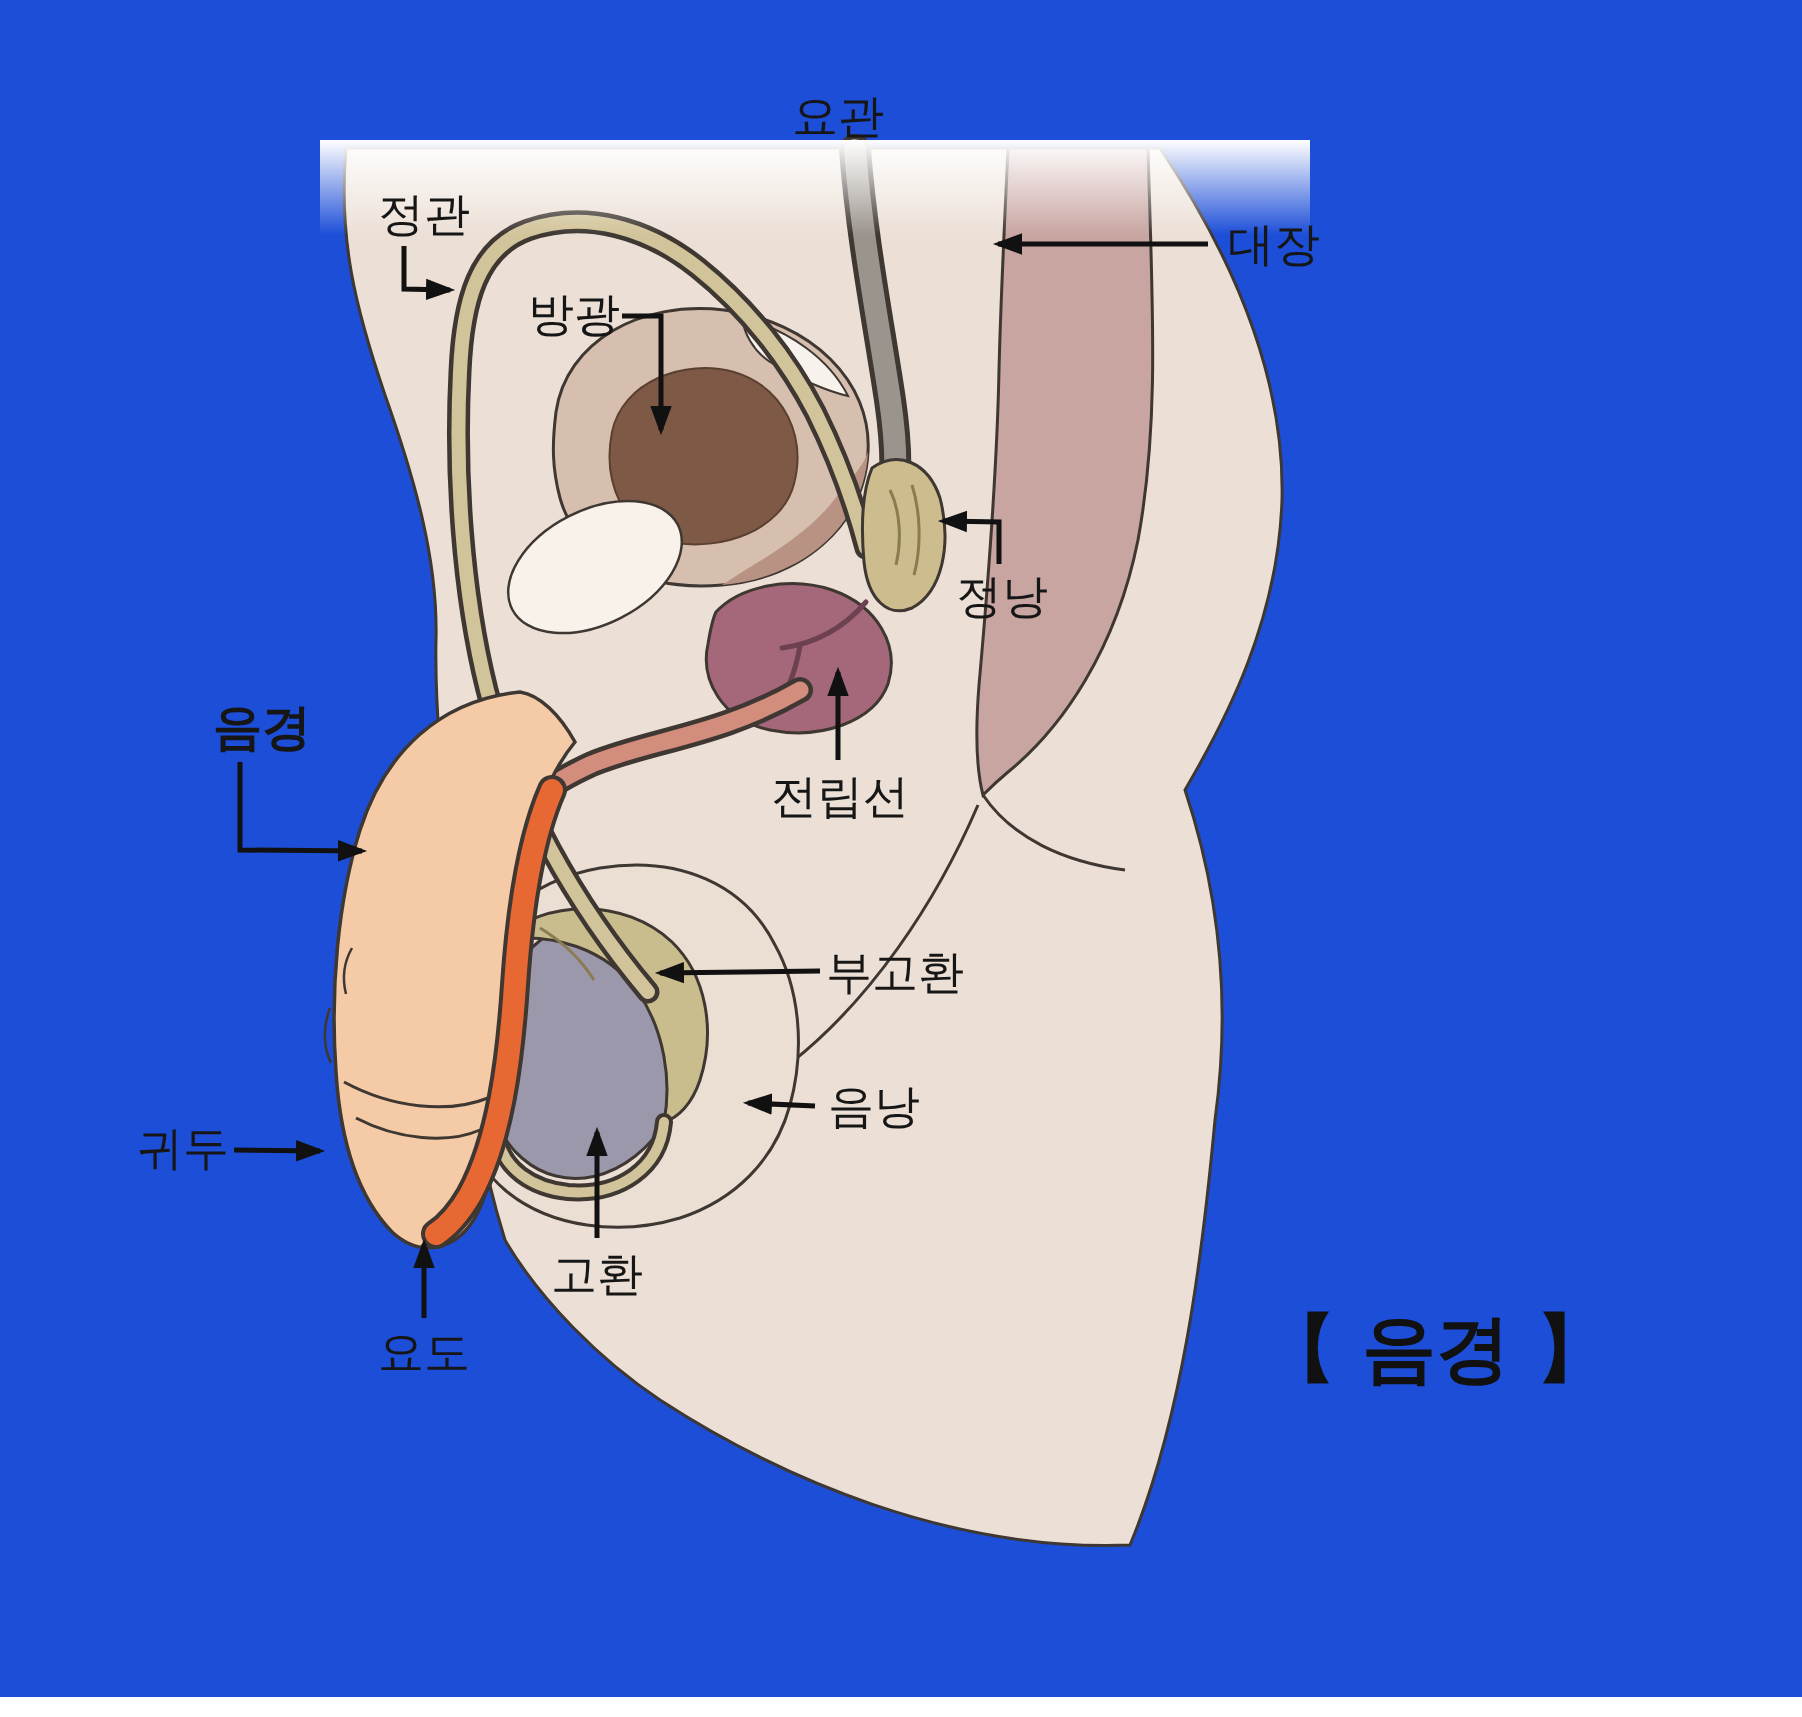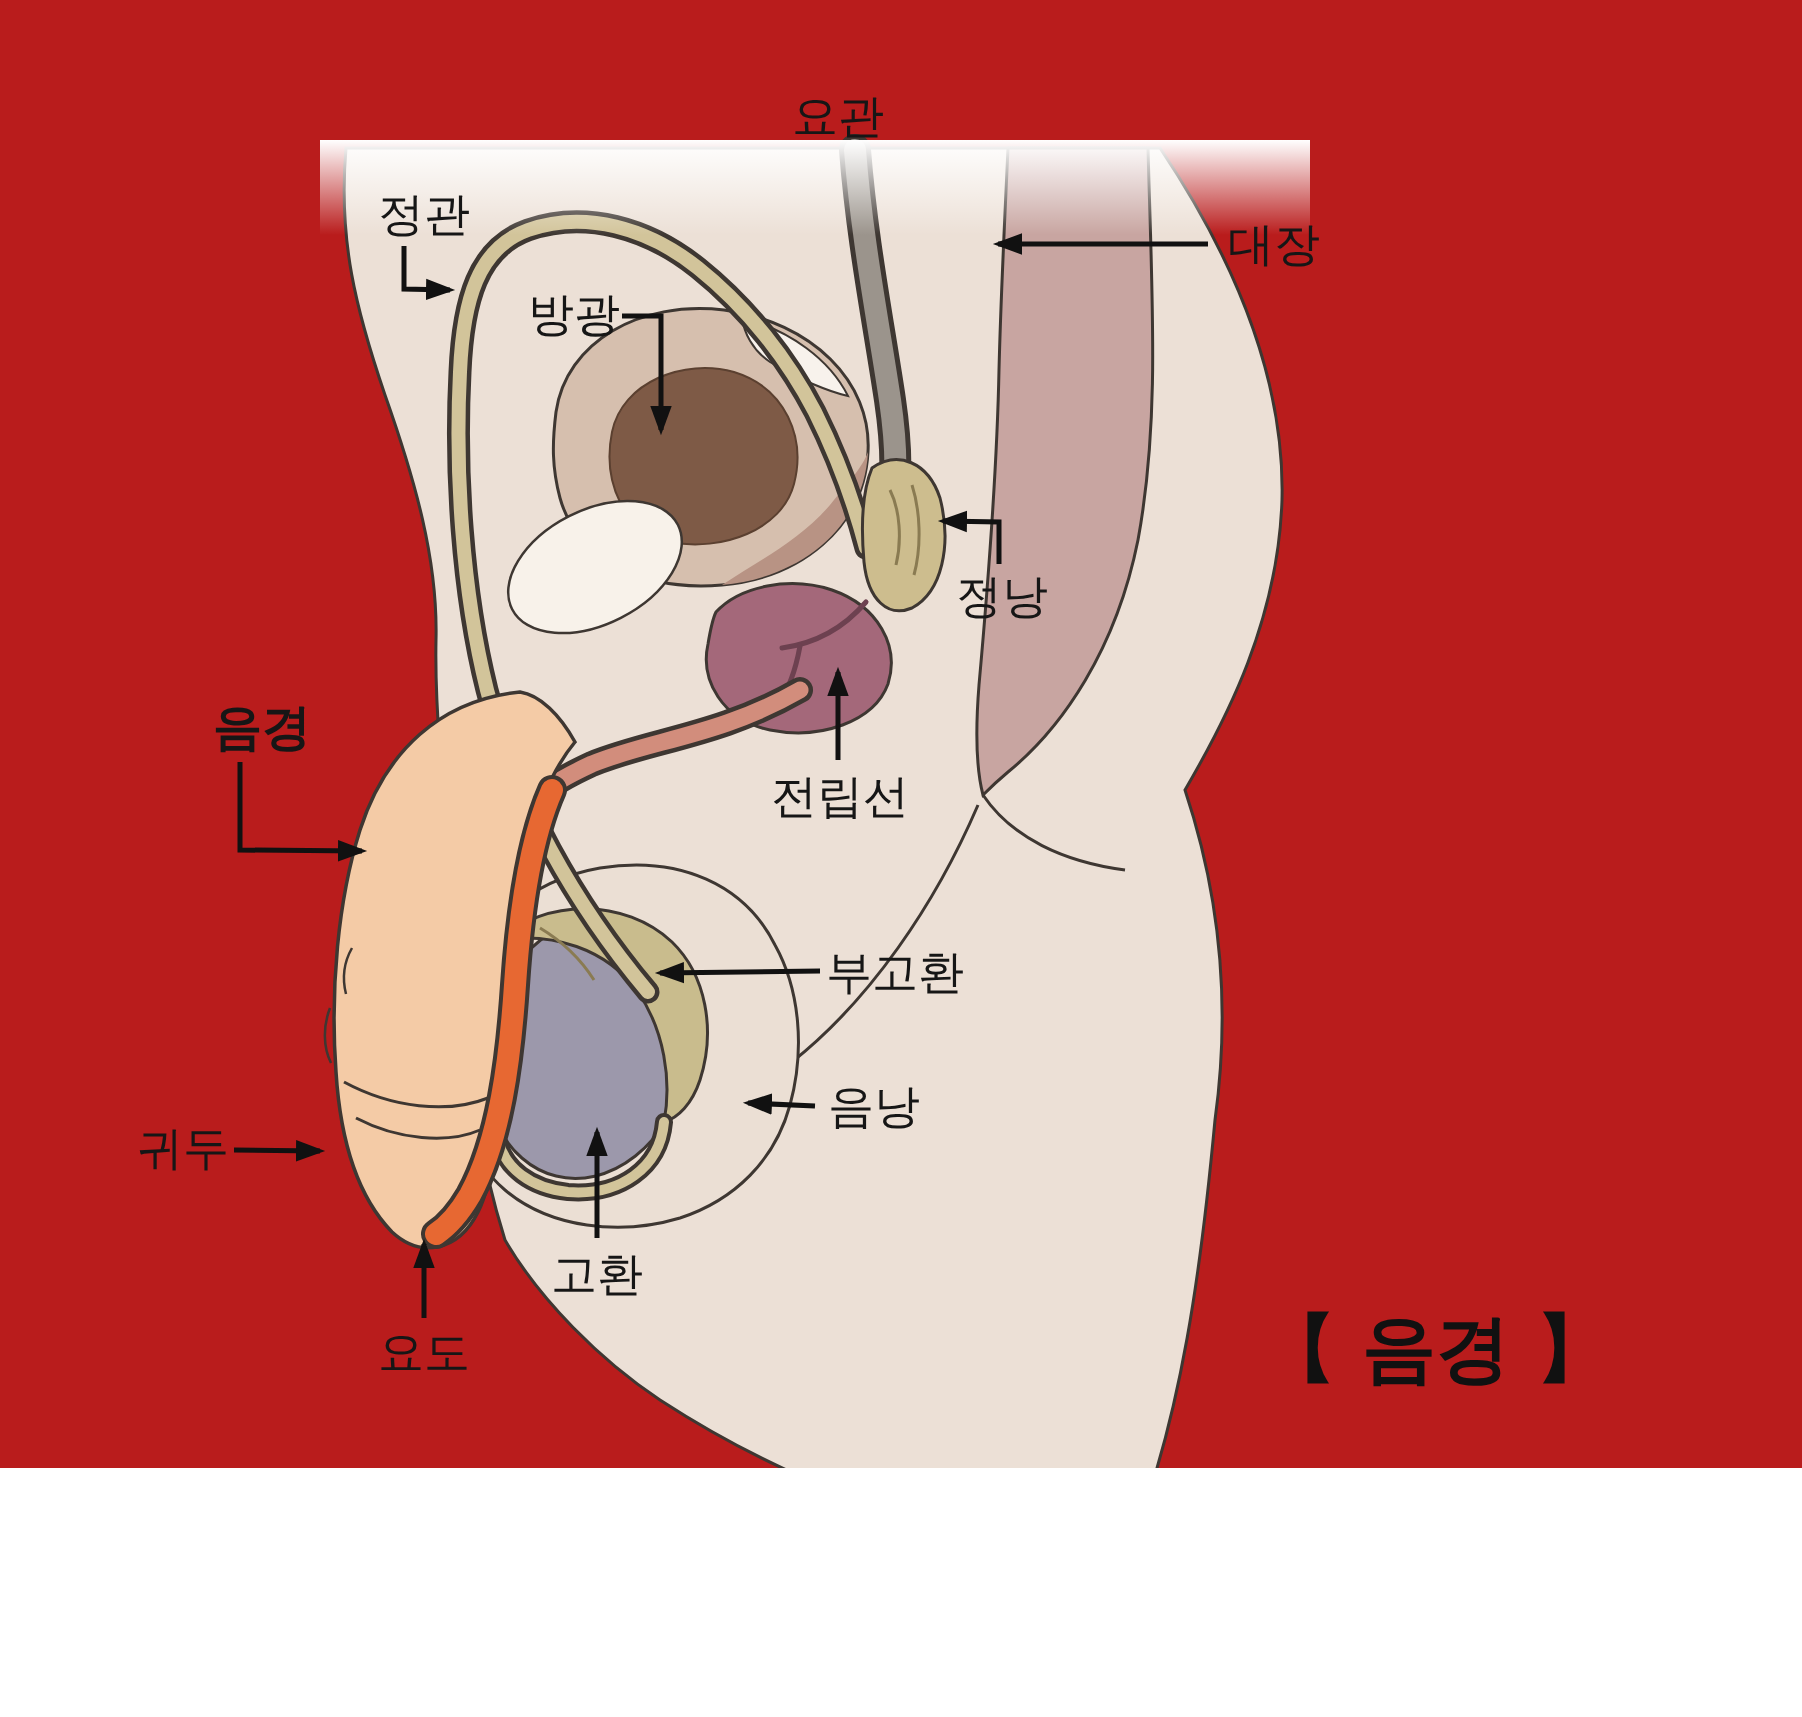--- a/index.html
+++ b/index.html
@@ -1,17 +1,17 @@
 <!DOCTYPE html>
 <html><head>
 <meta charset="utf-8">
 <style>
   html,body{margin:0;padding:0;background:#ffffff;}
   body{width:1802px;height:1717px;font-family:"DejaVu Sans",sans-serif;}
-  .stage{position:relative;width:1802px;height:1468px;overflow:hidden;background:#b91c1c;}
+  .stage{position:relative;width:1802px;height:1697px;overflow:hidden;background:#1d4ed8;}
   svg{display:block;}
   .lbl{font-family:"DejaVu Sans",sans-serif;font-size:46px;font-weight:500;fill:#161616;}
   .lbl-bold{font-size:49px;font-weight:700;}
   .ttl{font-family:"DejaVu Sans",sans-serif;font-size:74px;font-weight:700;fill:#111111;}
 </style>
 </head>
 <body>
 
 <div class="stage">
 <svg viewBox="0 0 1802 1717" width="1802" height="1717">

